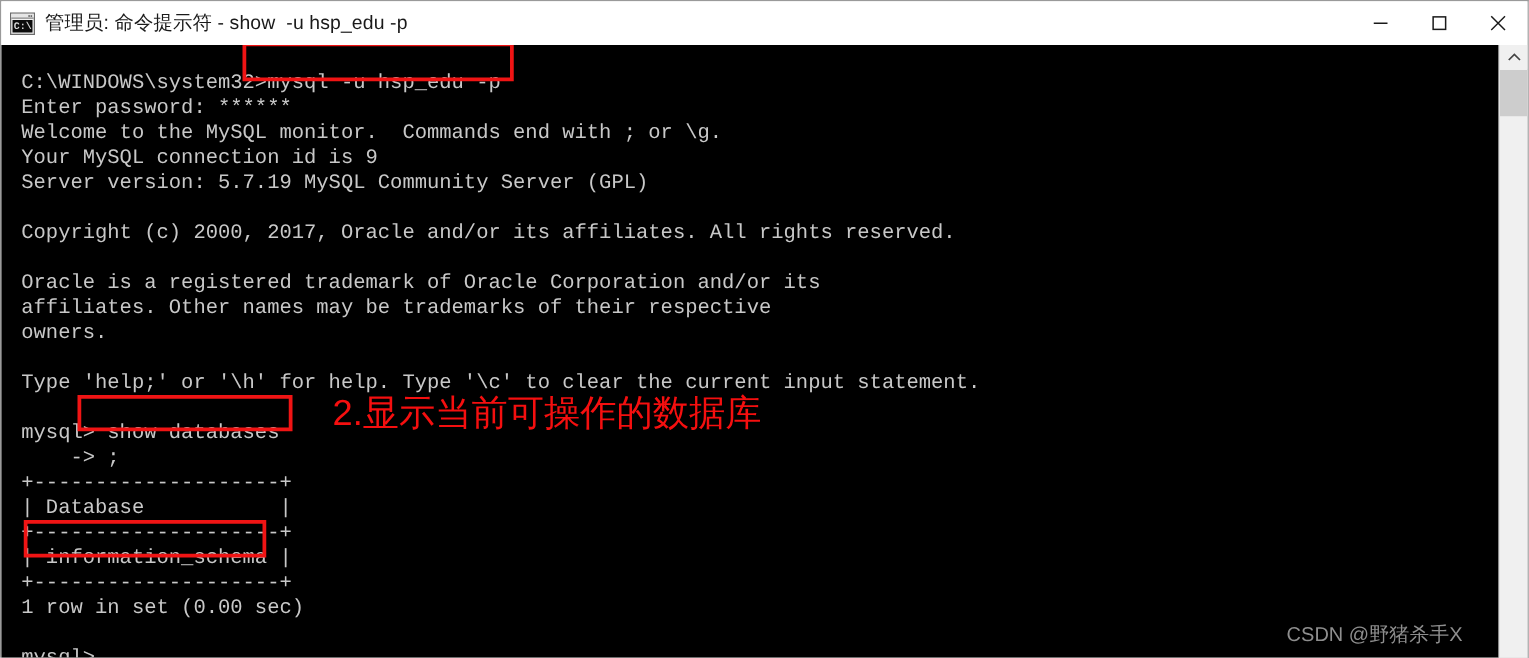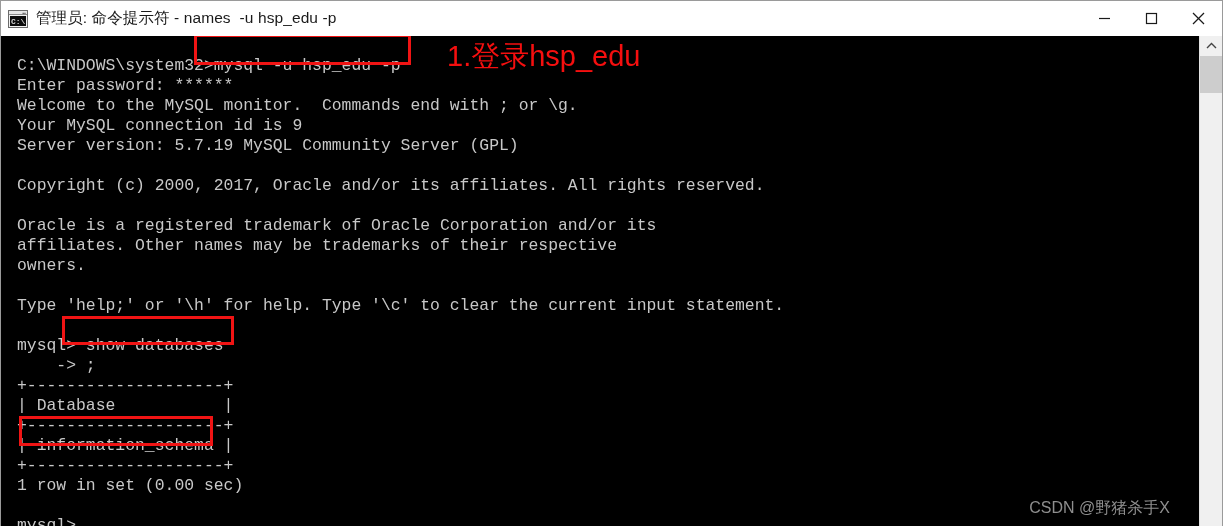--- a/index.html
+++ b/index.html
@@ -160,21 +160,21 @@
 <body>
 
 <div id="window">
 
   <div id="titlebar">
     <div id="title-icon">
       <div class="bar"></div>
       <div class="dots">▪▪</div>
       <div class="screen">C:\</div>
     </div>
-    <div id="title-text">管理员: 命令提示符 - names  -u hsp_edu -p</div>
+    <div id="title-text">管理员: 命令提示符 - show  -u hsp_edu -p</div>
 
     <div id="wincontrols">
       <div class="wc-btn">
         <svg width="13" height="13" viewBox="0 0 13 13">
             <line x1="1" y1="6.5" x2="12" y2="6.5" stroke="#1a1a1a" stroke-width="1.2"></line>
           </svg>
       </div>
       <div class="wc-btn">
         <svg width="13" height="13" viewBox="0 0 13 13">
             <rect x="1.5" y="1.5" width="10" height="10" fill="none" stroke="#1a1a1a" stroke-width="1.2"></rect>
@@ -212,21 +212,21 @@
 | information_schema |
 +--------------------+
 1 row in set (0.00 sec)
 
 mysql&gt;</pre>
 
     <div class="redbox" style="left:193px; top:-2px; width:217px; height:31px;"></div>
     <div class="redbox" style="left:61px; top:280px; width:172px; height:29px;"></div>
     <div class="redbox" style="left:18px; top:380px; width:194px; height:30px;"></div>
 
-    <div class="annot" style="left:446px; top:4px;">1.登录hsp_edu</div>
+    <div class="annot" style="left:265px; top:279px;">2.显示当前可操作的数据库</div>
 
     <div id="watermark">CSDN @野猪杀手X</div>
   </div>
 
   <div id="scrollbar">
     <div id="sb-up">
       <svg width="11" height="8" viewBox="0 0 11 8">
           <polyline points="1,6 5.5,1.5 10,6" fill="none" stroke="#444" stroke-width="1.4"></polyline>
         </svg>
     </div>

